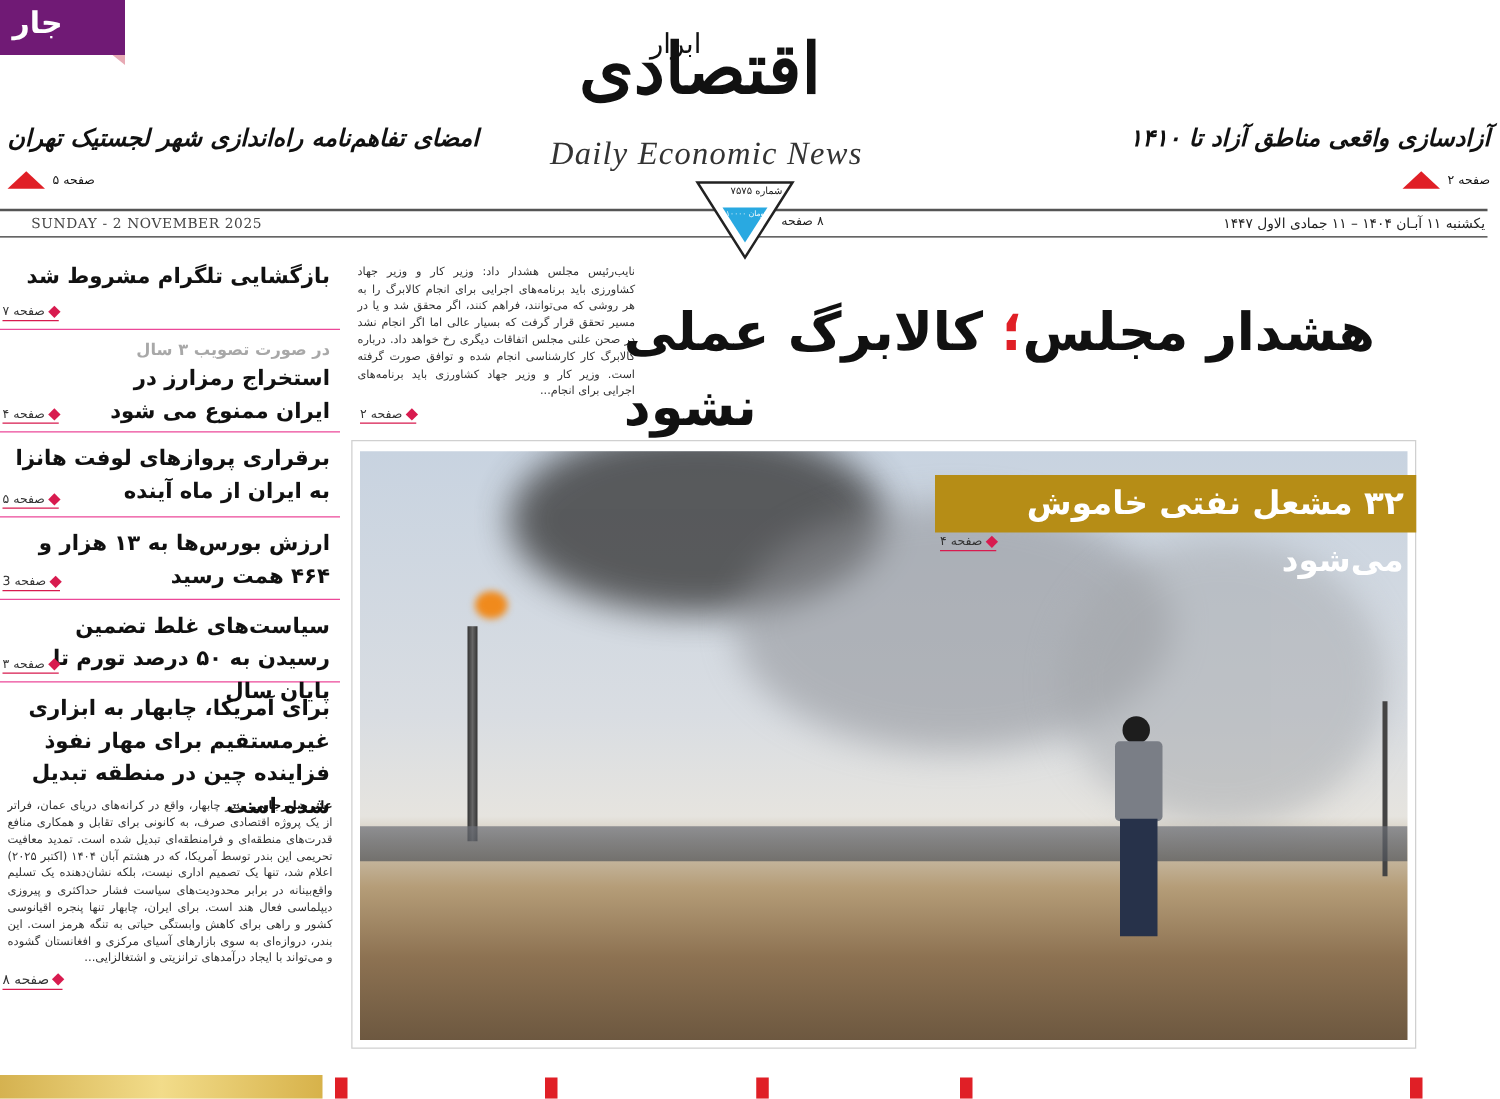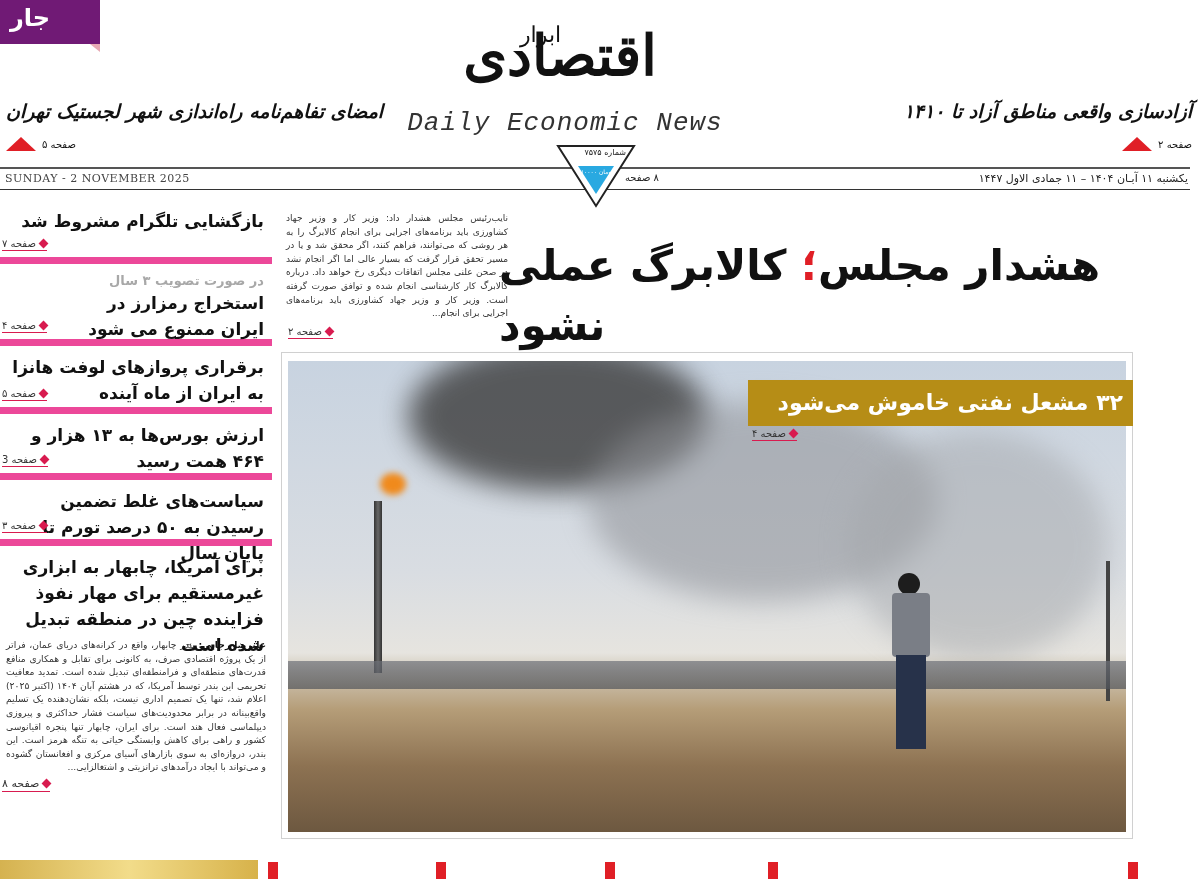--- a/index.html
+++ b/index.html
@@ -7,44 +7,44 @@
   body { position: relative; font-family: "DejaVu Sans", sans-serif; color: #111; }
 
   
   .jar-badge { position: absolute; left: 0; top: 0; width: 100px; height: 44px; background: #701a75; }
   .jar-badge::after { content: ""; position: absolute; right: 0; bottom: -8px; border-left: 10px solid transparent; border-top: 8px solid #e7a9b4; }
   .jar-badge span { position: absolute; left: 10px; top: 4px; font-size: 24px; font-weight: bold; color: #fff; direction: rtl; }
 
   .logo { position: absolute; left: 395px; top: 0; width: 330px; height: 150px; text-align: center; }
   .logo-fa { font-family: "DejaVu Serif", serif; font-size: 56px; font-weight: bold; line-height: 110px; direction: rtl; letter-spacing: -2px; color: #111; }
   .logo-abrar { position: absolute; left: 125px; top: 22px; font-family: "DejaVu Serif", serif; font-size: 22px; direction: rtl; color: #111; }
-  .logo-en { position: absolute; left: 10px; top: 108px; width: 320px; font-family: Liberation Mono, monospace; font-size: 26px; font-style: italic; color: #333; letter-spacing: 1px; text-align: center; }
+  .logo-en { position: absolute; left: 10px; top: 108px; width: 320px; font-family: Liberation Serif, serif; font-size: 26px; font-style: italic; color: #333; letter-spacing: 1px; text-align: center; }
 
   .top-teaser { position: absolute; top: 100px; direction: rtl; font-weight: bold; font-size: 19px; color: #111; white-space: nowrap; font-style: italic; }
   .top-teaser.left { left: 6px; }
   .top-teaser.right { right: 8px; }
   .teaser-page { position: absolute; top: 137px; font-size: 10px; direction: rtl; display: flex; align-items: center; gap: 6px; }
   .teaser-page.left { left: 6px; flex-direction: row-reverse; justify-content: flex-end; }
   .teaser-page.right { right: 108px; }
   .tri-red { width: 0; height: 0; border-left: 15px solid transparent; border-right: 15px solid transparent; border-bottom: 14px solid #e01f26; display: inline-block; }
 
   
   .rule-top { position: absolute; left: 0; top: 167px; width: 1190px; height: 2px; background: #555; }
   .rule-bottom { position: absolute; left: 0; top: 189px; width: 1190px; height: 1px; background: #333; }
-  .date-en { position: absolute; left: 5px; top: 172px; font-family: "DejaVu Serif", serif; font-size: 11px; color: #444; letter-spacing: 0.5px; }
+  .date-en { position: absolute; left: 25px; top: 172px; font-family: "DejaVu Serif", serif; font-size: 11px; color: #444; letter-spacing: 0.5px; }
   .date-fa { position: absolute; right: 12px; top: 172px; font-size: 11px; direction: rtl; color: #222; }
   .pages-count { position: absolute; left: 625px; top: 172px; font-size: 10px; direction: rtl; color: #222; }
 
   .issue-tri { position: absolute; left: 556px; top: 144px; width: 80px; height: 64px; }
   .issue-no { position: absolute; left: 568px; top: 148px; width: 58px; font-size: 8px; direction: rtl; color: #222; }
   .price { position: absolute; left: 580px; top: 168px; width: 34px; text-align: center; font-size: 6px; color: #fff; line-height: 8px; }
 
   
   .left-col { position: absolute; left: 0; top: 200px; width: 272px; }
-  .news-item { position: relative; border-bottom: 7px solid #ec4899; padding: 8px 8px 6px 2px; direction: rtl; }
+  .news-item { position: relative; border-bottom: 1px solid #ec4899; padding: 8px 8px 6px 2px; direction: rtl; }
   .news-title { font-weight: bold; font-size: 17px; line-height: 26px; color: #111; }
   .news-kicker { font-weight: bold; font-size: 13px; line-height: 18px; color: #a8a8a8; }
   .page-ref { position: absolute; left: 2px; bottom: 6px; font-size: 10px; direction: rtl; color: #333; border-bottom: 1px solid #d81b4f; padding-bottom: 1px; display: flex; align-items: center; gap: 4px; }
   .page-ref .dot { width: 7px; height: 7px; background: #d81b4f; transform: rotate(45deg); display: inline-block; }
   .item-1 { height: 64px; }
   .item-2 { height: 82px; }
   .item-3 { height: 68px; }
   .item-4 { height: 66px; }
   .item-5 { height: 66px; }
   .item-6 { height: 90px; border-bottom: none; }
@@ -58,21 +58,21 @@
   .lead-ref { position: absolute; left: 288px; top: 326px; }
   .lead-ref .page-ref { position: static; }
   .headline { position: absolute; right: 61px; top: 214px; width: 640px; direction: rtl; text-align: left; font-weight: bold; font-size: 42px; line-height: 60px; color: #111; letter-spacing: -0.5px; margin-top: 22px; }
   .headline .red-mark { color: #e01f26; }
 
   .photo-frame { position: absolute; left: 281px; top: 352px; width: 852px; height: 487px; border: 1px solid #d0d0d0; background: #fff; }
   .photo { position: absolute; left: 6px; top: 8px; width: 838px; height: 471px; overflow: hidden;
            background: linear-gradient(180deg, #c8d3e0 0%, #d9dde2 45%, #e6e4df 62%, #cfc6b6 66%, #b59d78 74%, #8d7252 86%, #6d5840 100%); }
   .smoke { position: absolute; border-radius: 50%; filter: blur(14px); }
   .photo-caption { position: absolute; left: 748px; top: 380px; width: 385px; height: 46px; background: #b68d16; direction: rtl; text-align: right; padding-right: 10px; }
-  .photo-caption span { font-weight: bold; font-size: 22px; line-height: 46px; color: #fff; }
+  .photo-caption span { font-weight: bold; font-size: 26px; line-height: 46px; color: #fff; }
   .caption-ref { position: absolute; left: 752px; top: 428px; }
   .caption-ref .page-ref { position: static; }
 
   .bottom-strip { position: absolute; left: 0; top: 860px; width: 258px; height: 19px; background: linear-gradient(90deg, #d5b250, #f2dc8a, #d7b24a); }
   .red-sq { position: absolute; top: 862px; width: 10px; height: 17px; background: #e01f26; }
 </style>
 </head>
 <body>
 
 <div class="jar-badge">

